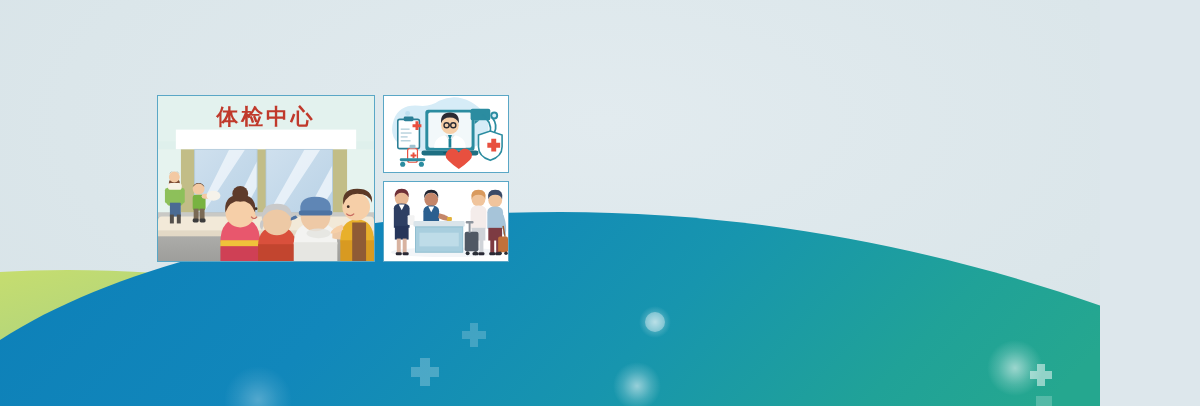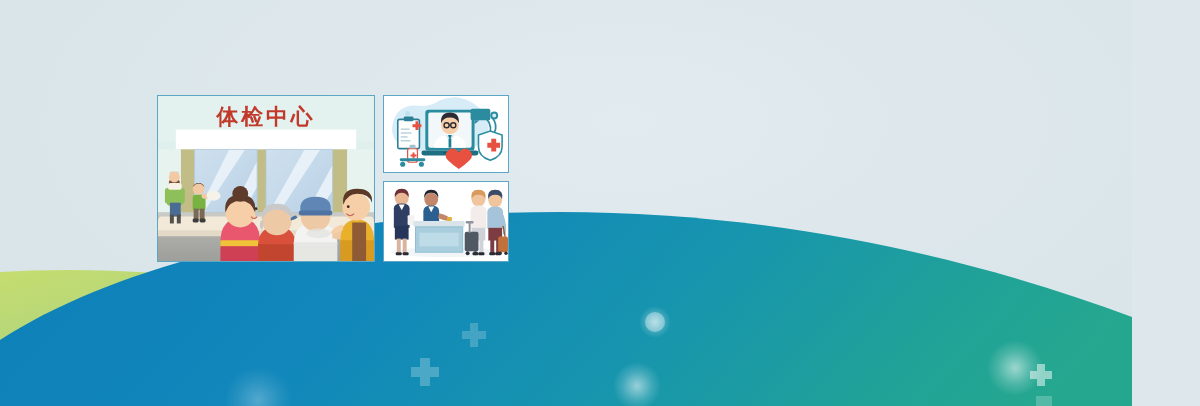--- a/index.html
+++ b/index.html
@@ -1,21 +1,21 @@
 <!DOCTYPE html>
 <html><head>
 <meta charset="utf-8">
 <style>
   html,body{margin:0;padding:0;}
   body{
     width:1200px;height:406px;overflow:hidden;
     font-family:"Liberation Sans", sans-serif;
     background:#dde7ec;
   }
-  .stage{position:relative;width:1100px;height:406px;overflow:hidden;background:#dde7ec;padding-left:32px;}
+  .stage{position:relative;width:1100px;height:406px;overflow:hidden;background:#dde7ec;}
 
   
   .bg-layer{position:absolute;inset:0;}
   .bg-base{background:radial-gradient(ellipse 900px 420px at 55% 30%, #e2ebef 0%, #dbe6ea 60%, #d6e2e7 100%);}
   .bg-svg{position:absolute;inset:0;width:1200px;height:406px;display:block;}
 
   
   .gallery{position:absolute;left:157px;top:95px;width:352px;height:167px;}
 
   .card{position:absolute;box-sizing:border-box;overflow:hidden;}

